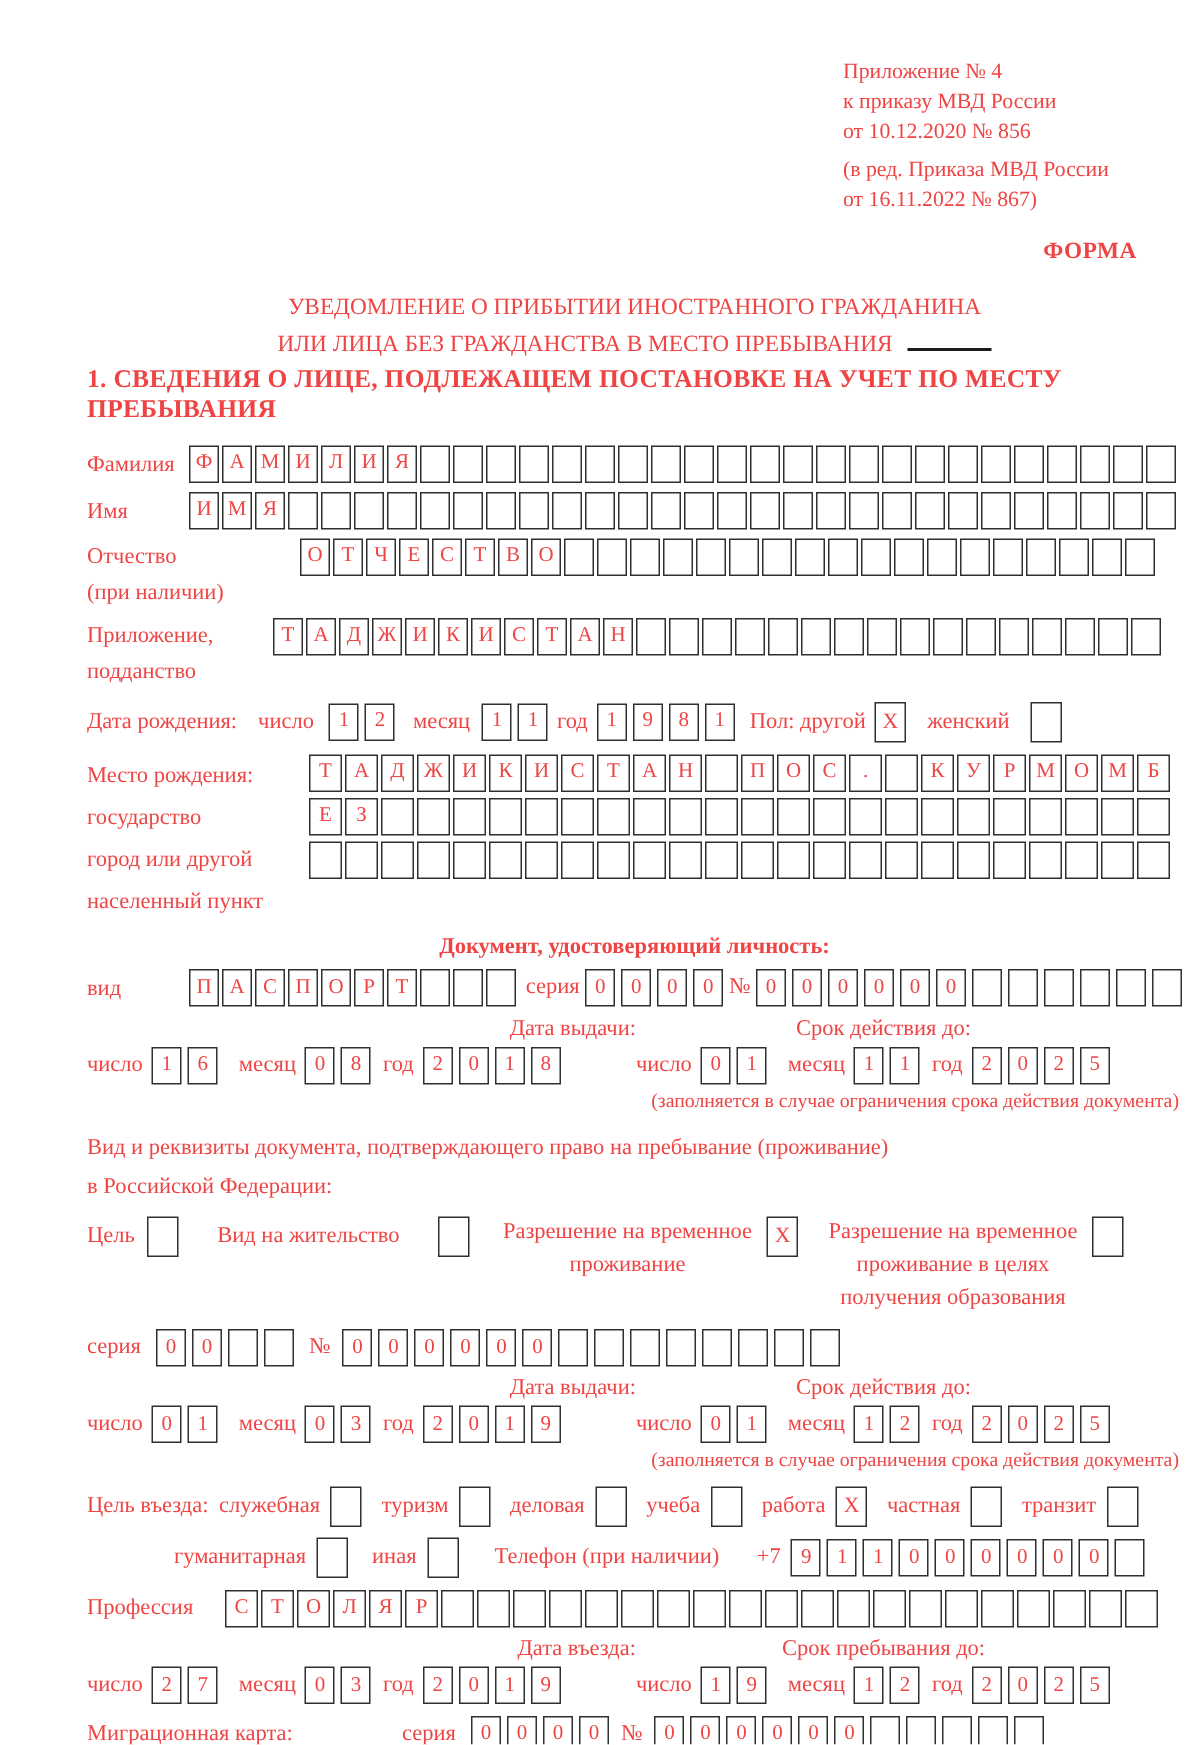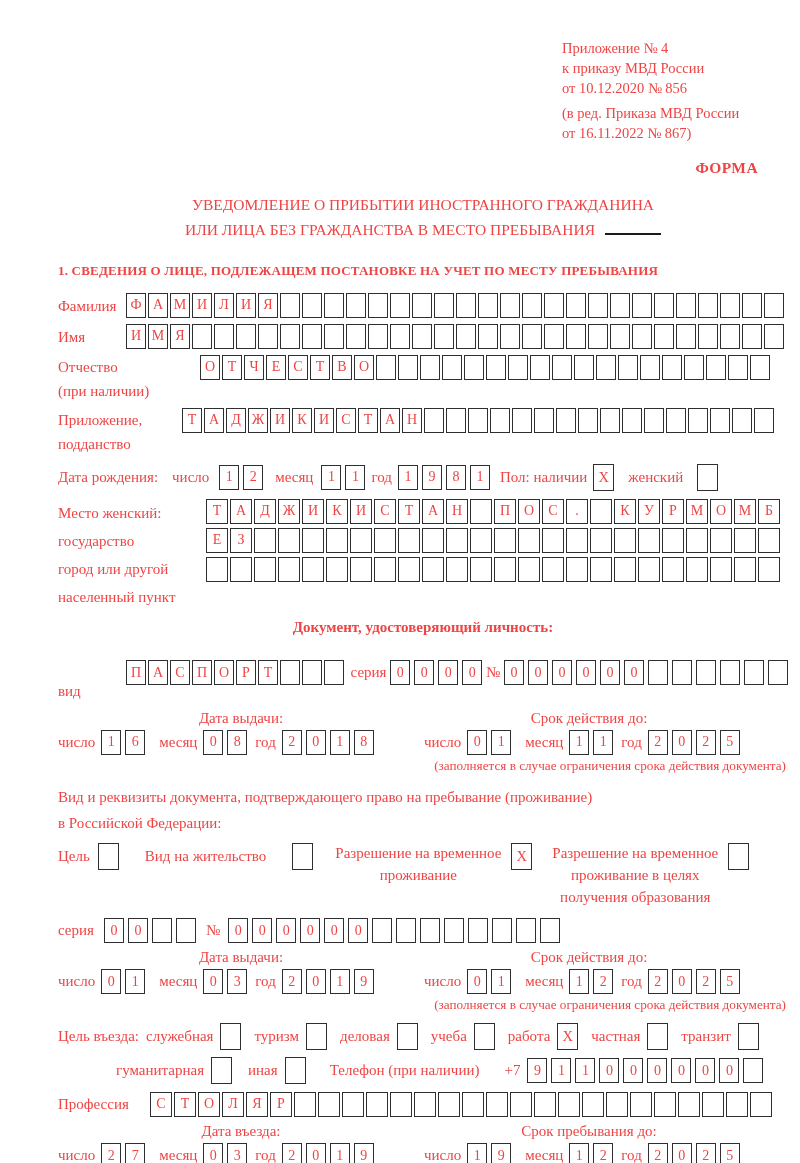--- a/index.html
+++ b/index.html
@@ -8,38 +8,38 @@
     padding:38px 12px 0 58px;
     font-family:"Liberation Serif","DejaVu Serif",serif;
     font-size:15px;color:#ef4444;background:#fff;
     overflow:hidden;position:relative;
   }
   .appendix{margin-left:504px;line-height:1.38;font-size:14.5px;}
   .appendix .gap{height:5px;}
   .forma{font-weight:700;text-align:right;padding-right:30px;margin-top:16px;font-size:15.5px;letter-spacing:.4px;}
   .title{text-align:center;font-weight:400;margin-top:16px;line-height:1.6;font-size:15.5px;}
   .blank-line{display:inline-block;width:56px;border-bottom:2px solid #1b1b1b;margin-left:10px;}
-  .sec-heading{font-weight:700;margin-top:20px;margin-bottom:14px;font-size:13px;letter-spacing:.2px;}
+  .sec-heading{font-weight:700;margin-bottom:14px;font-size:17px;letter-spacing:.2px;}
 
   .frow{display:flex;align-items:flex-start;margin-bottom:5px;}
   .frow.vcenter{align-items:center;}
   .lblcol{flex:none;line-height:26px;}
   .lblcol.ml{line-height:24px;}
   .boxes{display:flex;gap:2px;flex-wrap:nowrap;}
   .boxcol .boxes{margin-bottom:4px;}
   .cbox{flex:none;width:20px;height:25px;border:1.8px solid #2f2f2f;box-sizing:border-box;
         display:flex;align-items:center;justify-content:center;font-size:14px;background:#fff;}
   .w22 .cbox{width:22px;}
   .dboxes{display:flex;gap:4px;}
   .checkbox{flex:none;width:21px;height:27px;border:1.8px solid #2f2f2f;box-sizing:border-box;
         display:inline-flex;align-items:center;justify-content:center;font-size:14.5px;background:#fff;}
 
   .doc-heading{text-align:center;font-weight:700;margin:8px 0 6px;}
   .dhead-row{display:flex;margin-top:6px;margin-bottom:3px;}
-  .dhead-left{width:366px;text-align:center;}
+  .dhead-left{width:366px;text-align:right;}
   .dhead-right{width:330px;text-align:center;}
   .daterow{display:flex;align-items:center;margin-bottom:3px;}
   .dgroup{display:flex;align-items:center;}
   .dgroup-left{width:366px;}
   .dgroup .dl{margin-right:6px;}
   .dgroup .dl2{margin-left:14px;margin-right:6px;}
   .note-right{text-align:right;font-size:13.2px;margin:3px 2px 10px 0;}
   .intro{line-height:1.75;margin-top:4px;}
 
   .optrow{display:flex;align-items:flex-start;margin:7px 0 10px;}
@@ -237,32 +237,32 @@
     <span style="width:6px;"></span>
     <span>год</span>
     <span style="width:6px;"></span>
     <span class="dboxes">
         <span class="cbox">1</span>
         <span class="cbox">9</span>
         <span class="cbox">8</span>
         <span class="cbox">1</span>
       </span>
     <span style="width:10px;"></span>
-    <span>Пол: наличии</span>
+    <span>Пол: другой</span>
     <span style="width:6px;"></span>
     <span class="checkbox">X</span>
     <span style="width:14px;"></span>
     <span>женский</span>
     <span style="width:14px;"></span>
     <span class="checkbox"></span>
   </div>
 
   <div class="frow">
     <div class="lblcol ml" style="width:148px;line-height:28px;">
-      <div>Место женский:</div>
+      <div>Место рождения:</div>
       <div>государство</div>
       <div>город или другой</div>
       <div>населенный пункт</div>
     </div>
     <div class="boxcol w22">
       <div class="boxes">
           <span class="cbox">Т</span>
           <span class="cbox">А</span>
           <span class="cbox">Д</span>
           <span class="cbox">Ж</span>
@@ -338,21 +338,21 @@
           <span class="cbox"></span>
           <span class="cbox"></span>
           <span class="cbox"></span>
         </div>
     </div>
   </div>
 
   <div class="doc-heading">Документ, удостоверяющий личность:</div>
 
   <div class="frow vcenter">
-    <div class="lblcol" style="width:68px;margin-top:36px;">вид</div>
+    <div class="lblcol" style="width:68px;">вид</div>
     <div class="boxes">
         <span class="cbox">П</span>
         <span class="cbox">А</span>
         <span class="cbox">С</span>
         <span class="cbox">П</span>
         <span class="cbox">О</span>
         <span class="cbox">Р</span>
         <span class="cbox">Т</span>
         <span class="cbox"></span>
         <span class="cbox"></span>

